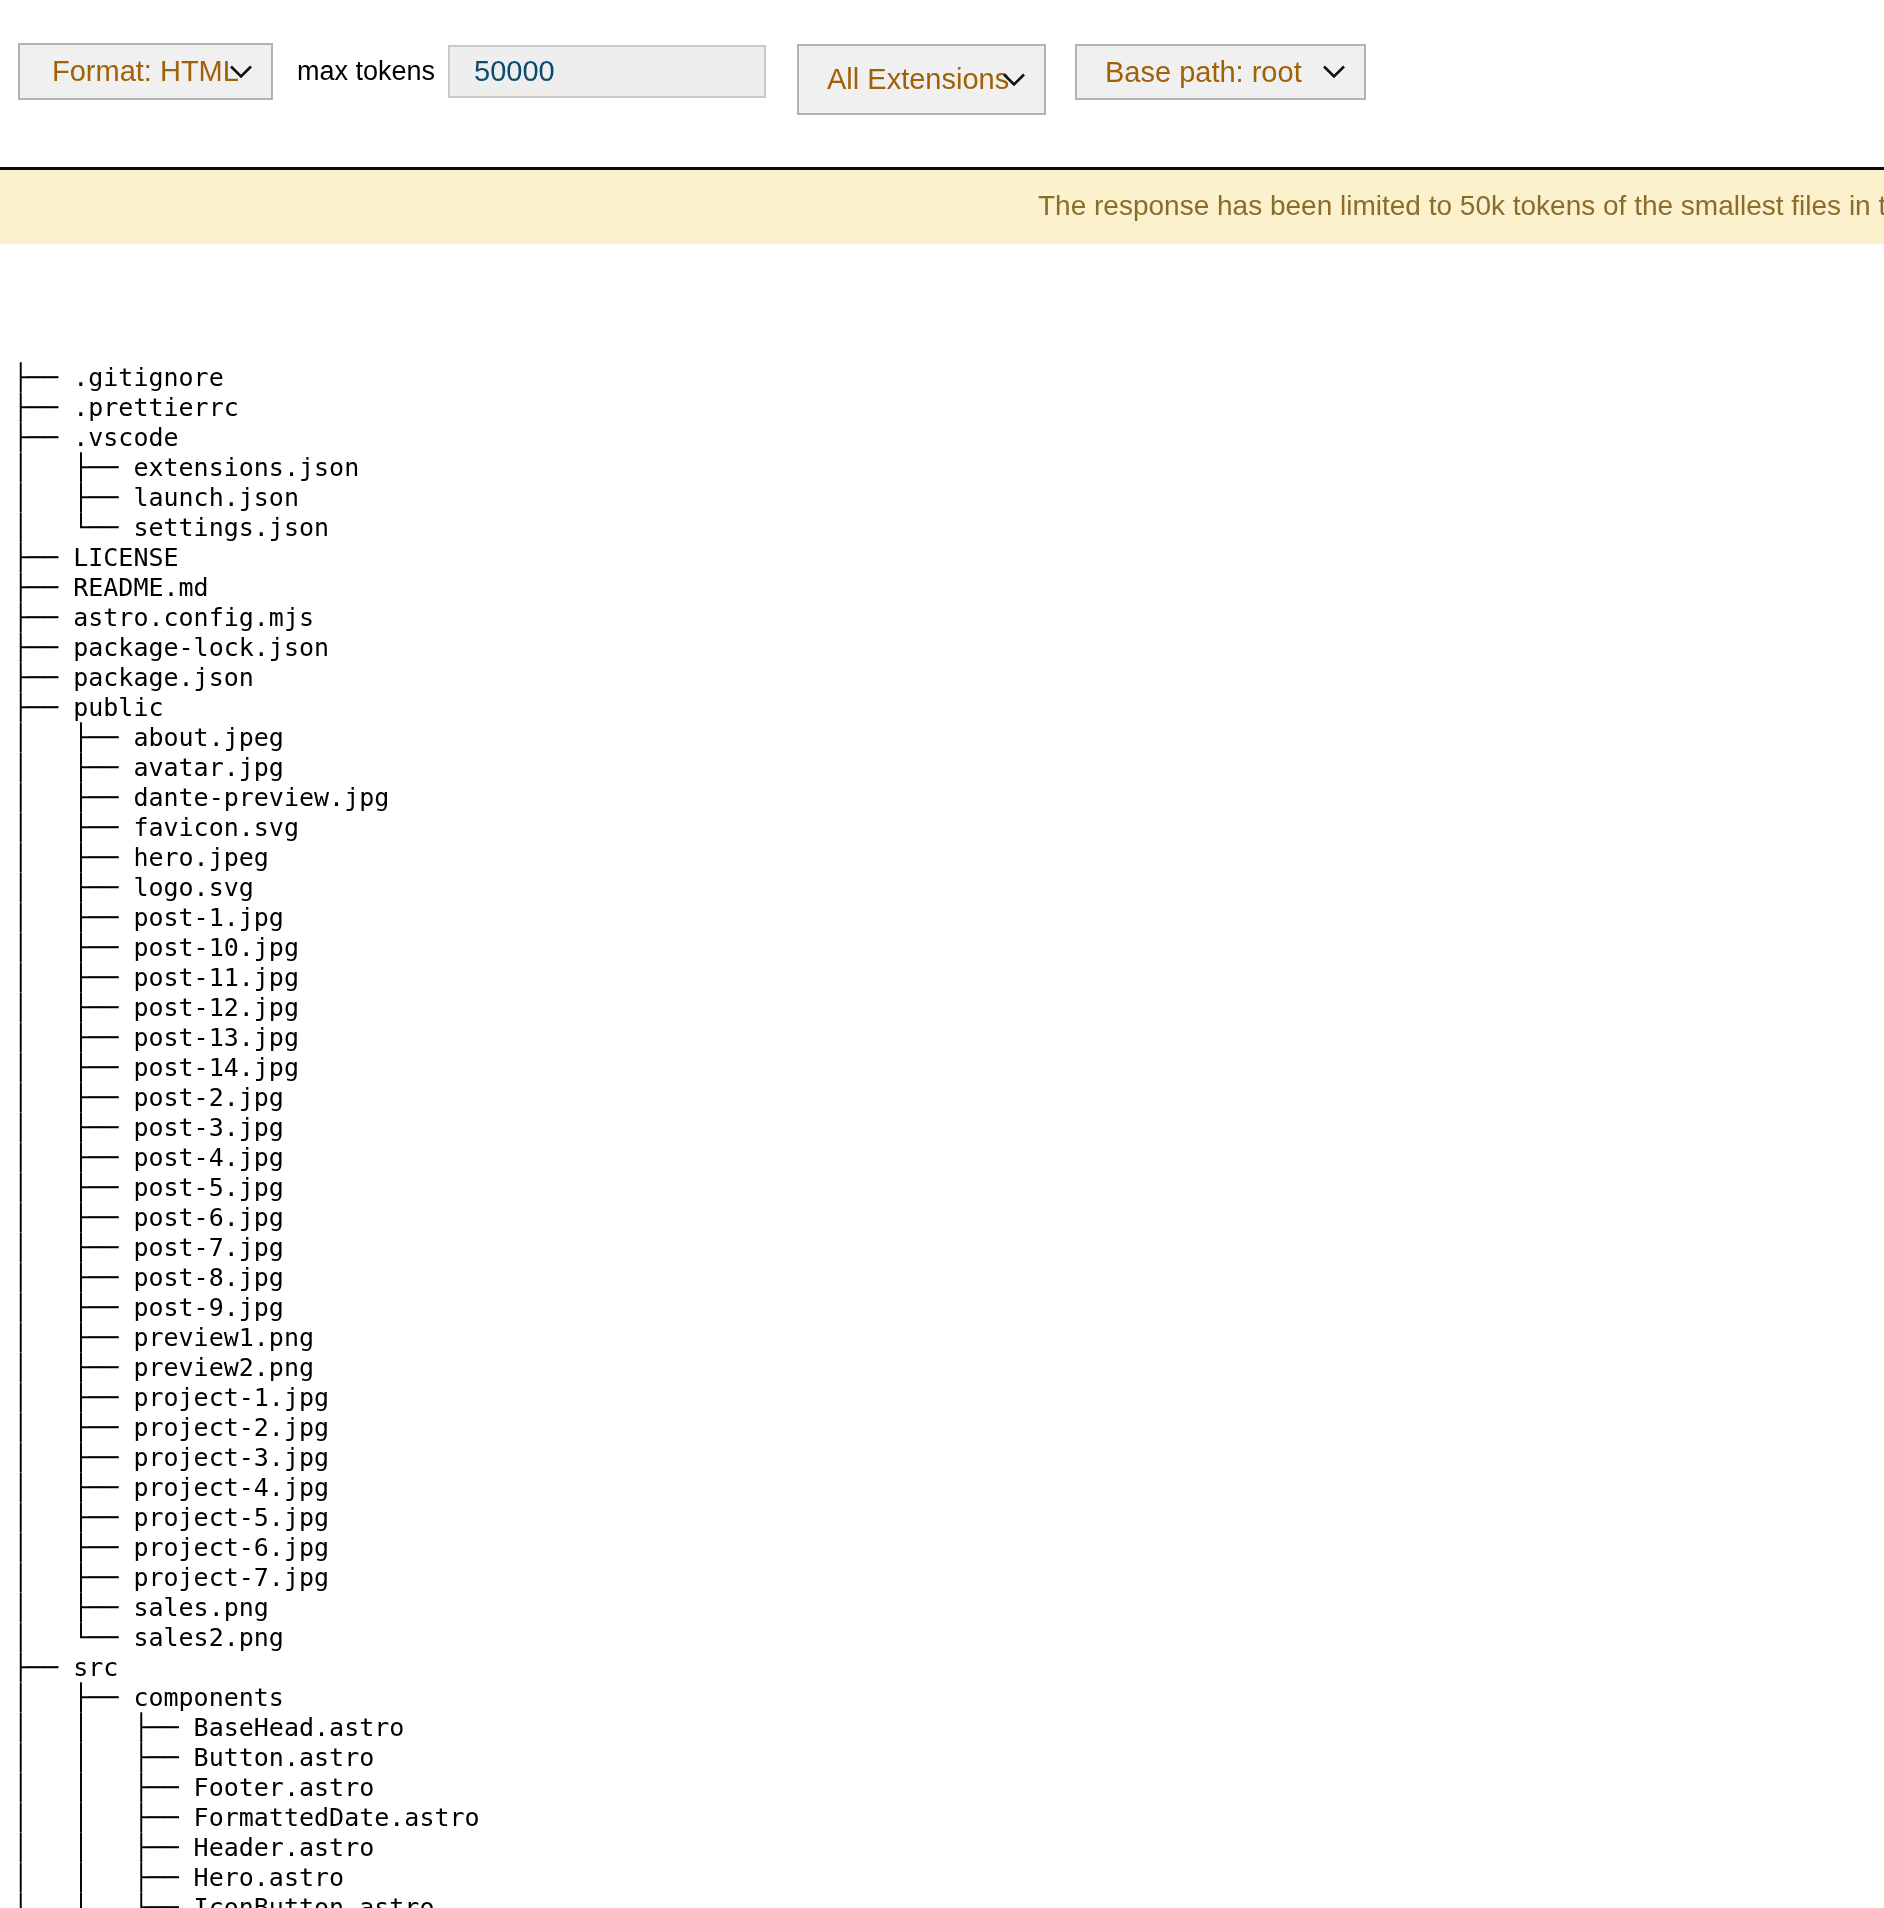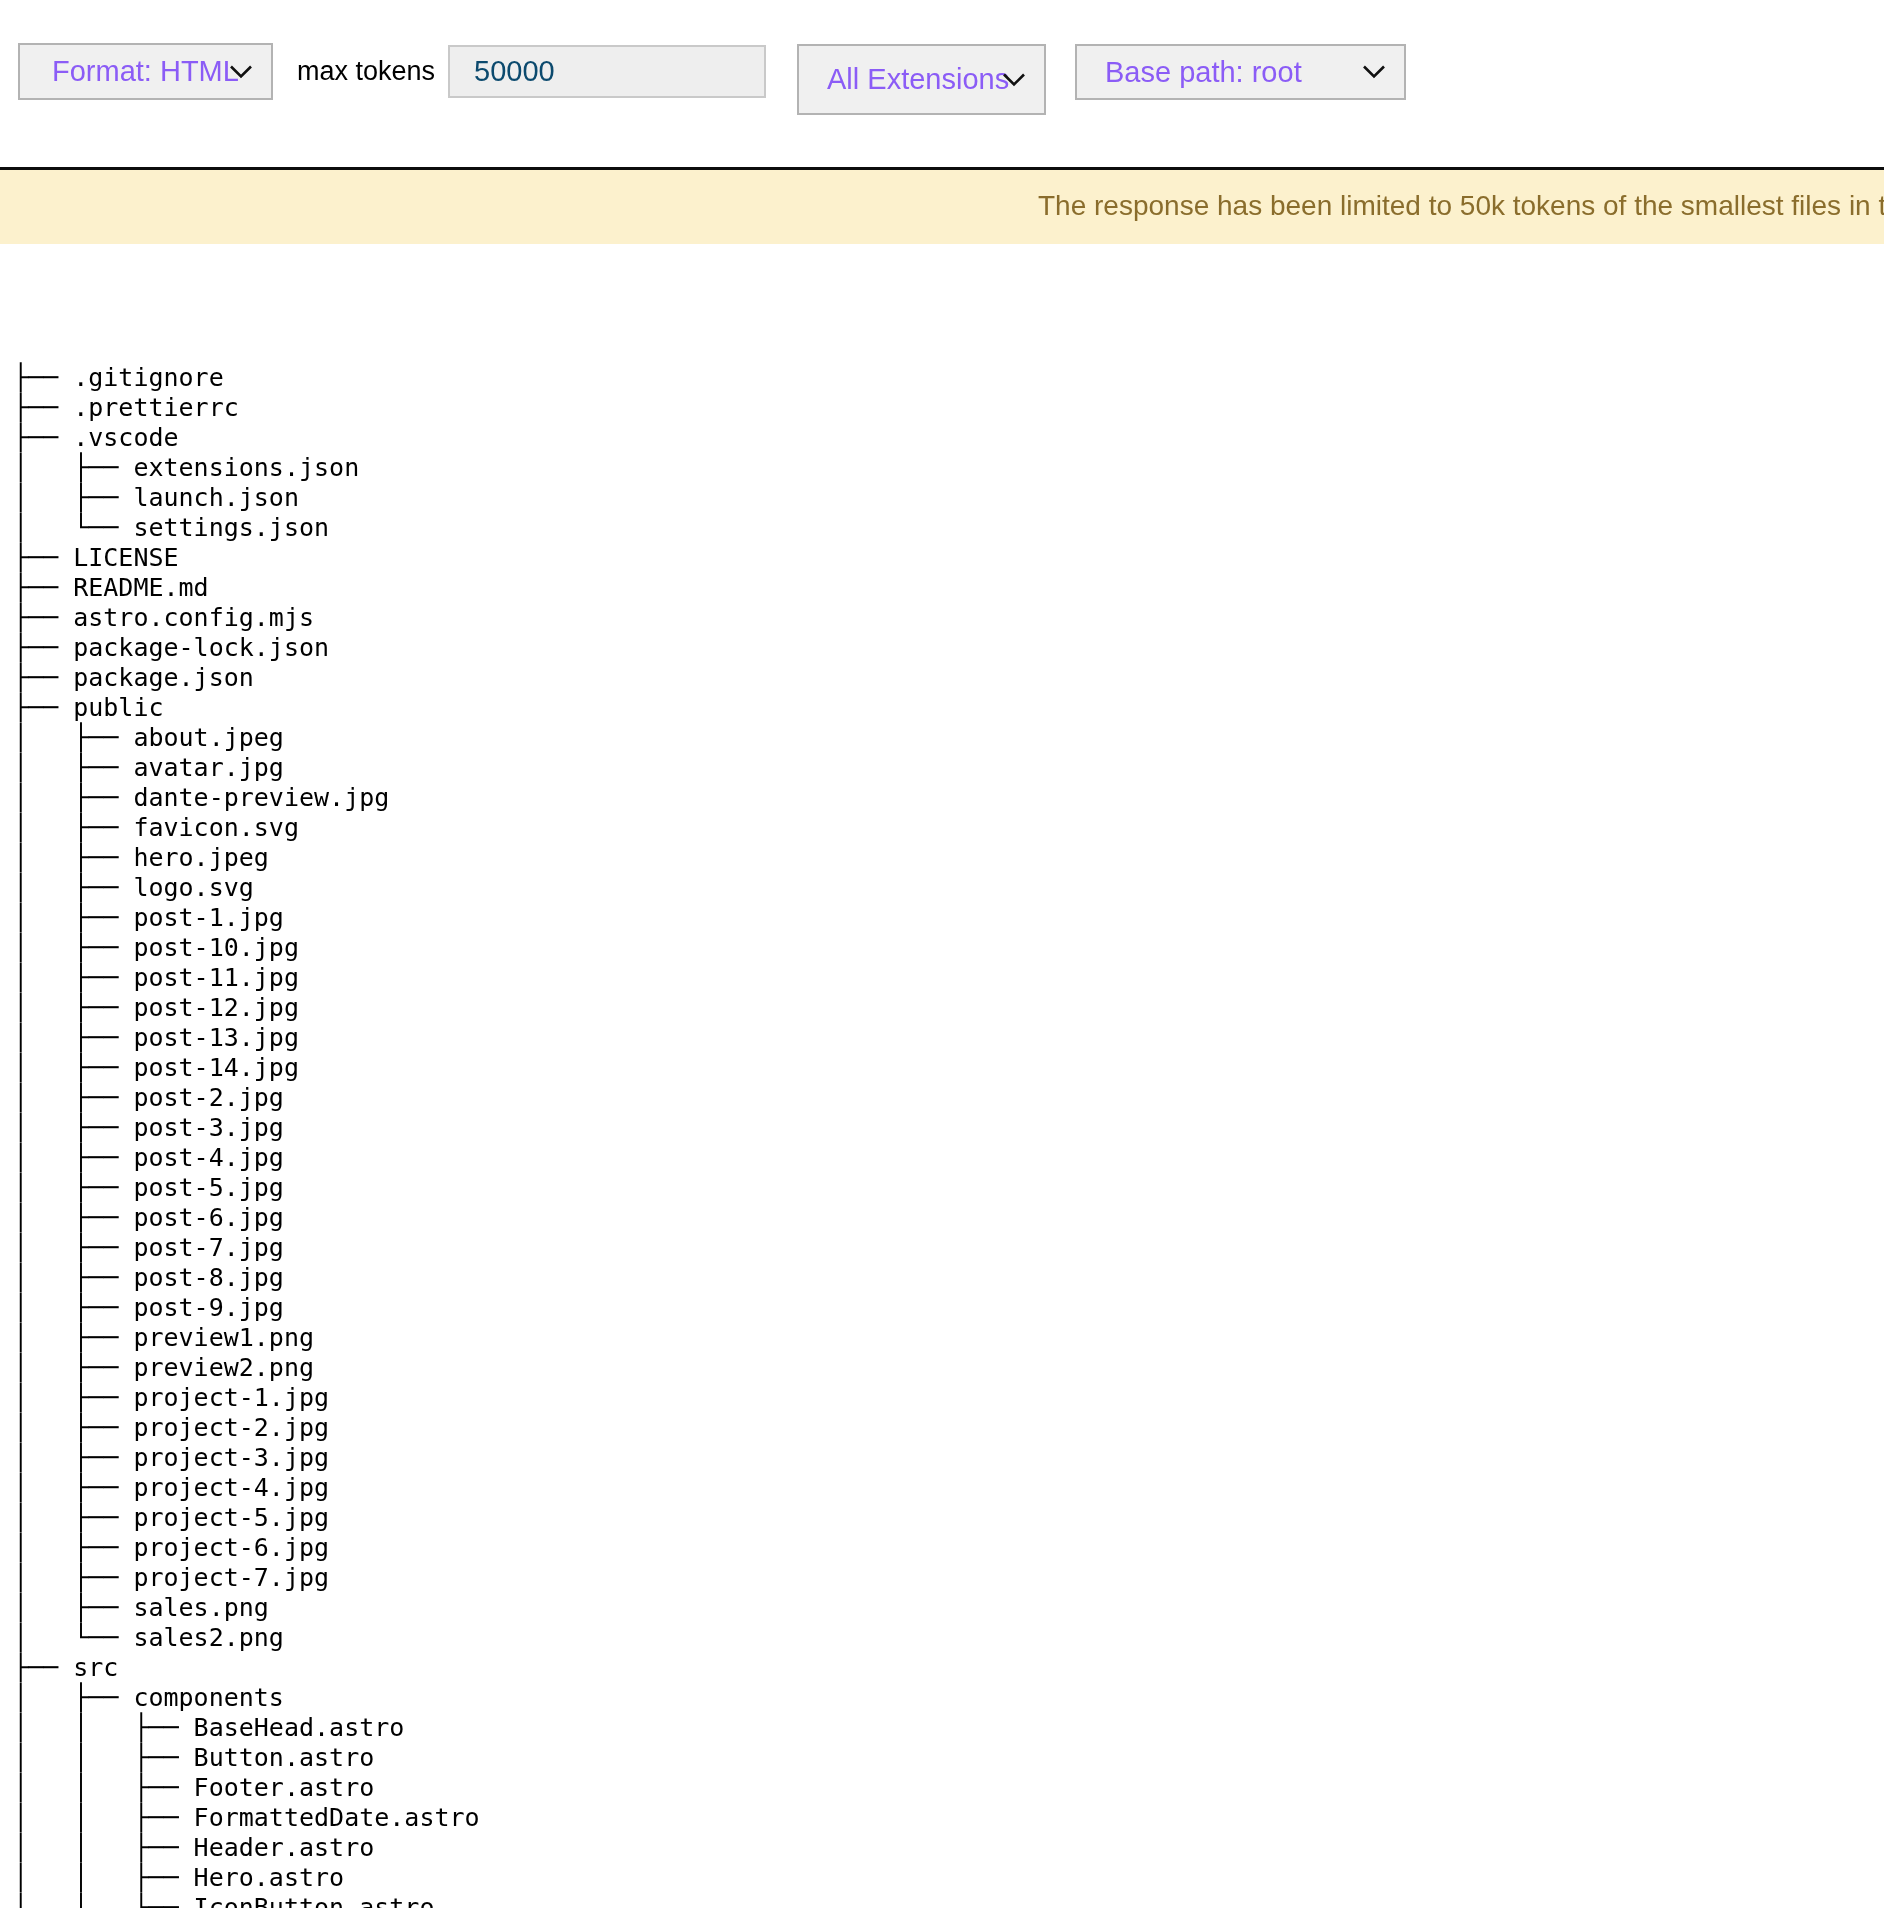--- a/index.html
+++ b/index.html
@@ -22,36 +22,36 @@
     position: absolute;
     box-sizing: border-box;
     background: #f0f0f0;
     border: 2px solid #b3b3b3;
     display: flex;
     align-items: center;
     cursor: default;
   }
   .select-box .select-label {
     font-size: 29px;
-    color: #8b5cf6;
+    color: #a16207;
     padding-left: 28px;
     white-space: nowrap;
   }
   .select-box .chev {
     position: absolute;
     right: 18px;
     top: 50%;
     transform: translateY(-50%);
     width: 24px;
     height: 15px;
   }
   #format-select { left: 18px;  top: 43px; width: 255px; height: 57px; }
   #format-select .select-label { padding-left: 32px; }
   #extensions-select { left: 797px; top: 44px; width: 249px; height: 71px; }
-  #basepath-select  { left: 1075px; top: 44px; width: 331px; height: 56px; }
+  #basepath-select  { left: 1075px; top: 44px; width: 291px; height: 56px; }
   .field-label {
     position: absolute;
     left: 297px; top: 43px; height: 57px;
     display: flex; align-items: center;
     font-size: 27px;
     color: #000000;
     white-space: nowrap;
   }
   .tokens-input {
     position: absolute;

